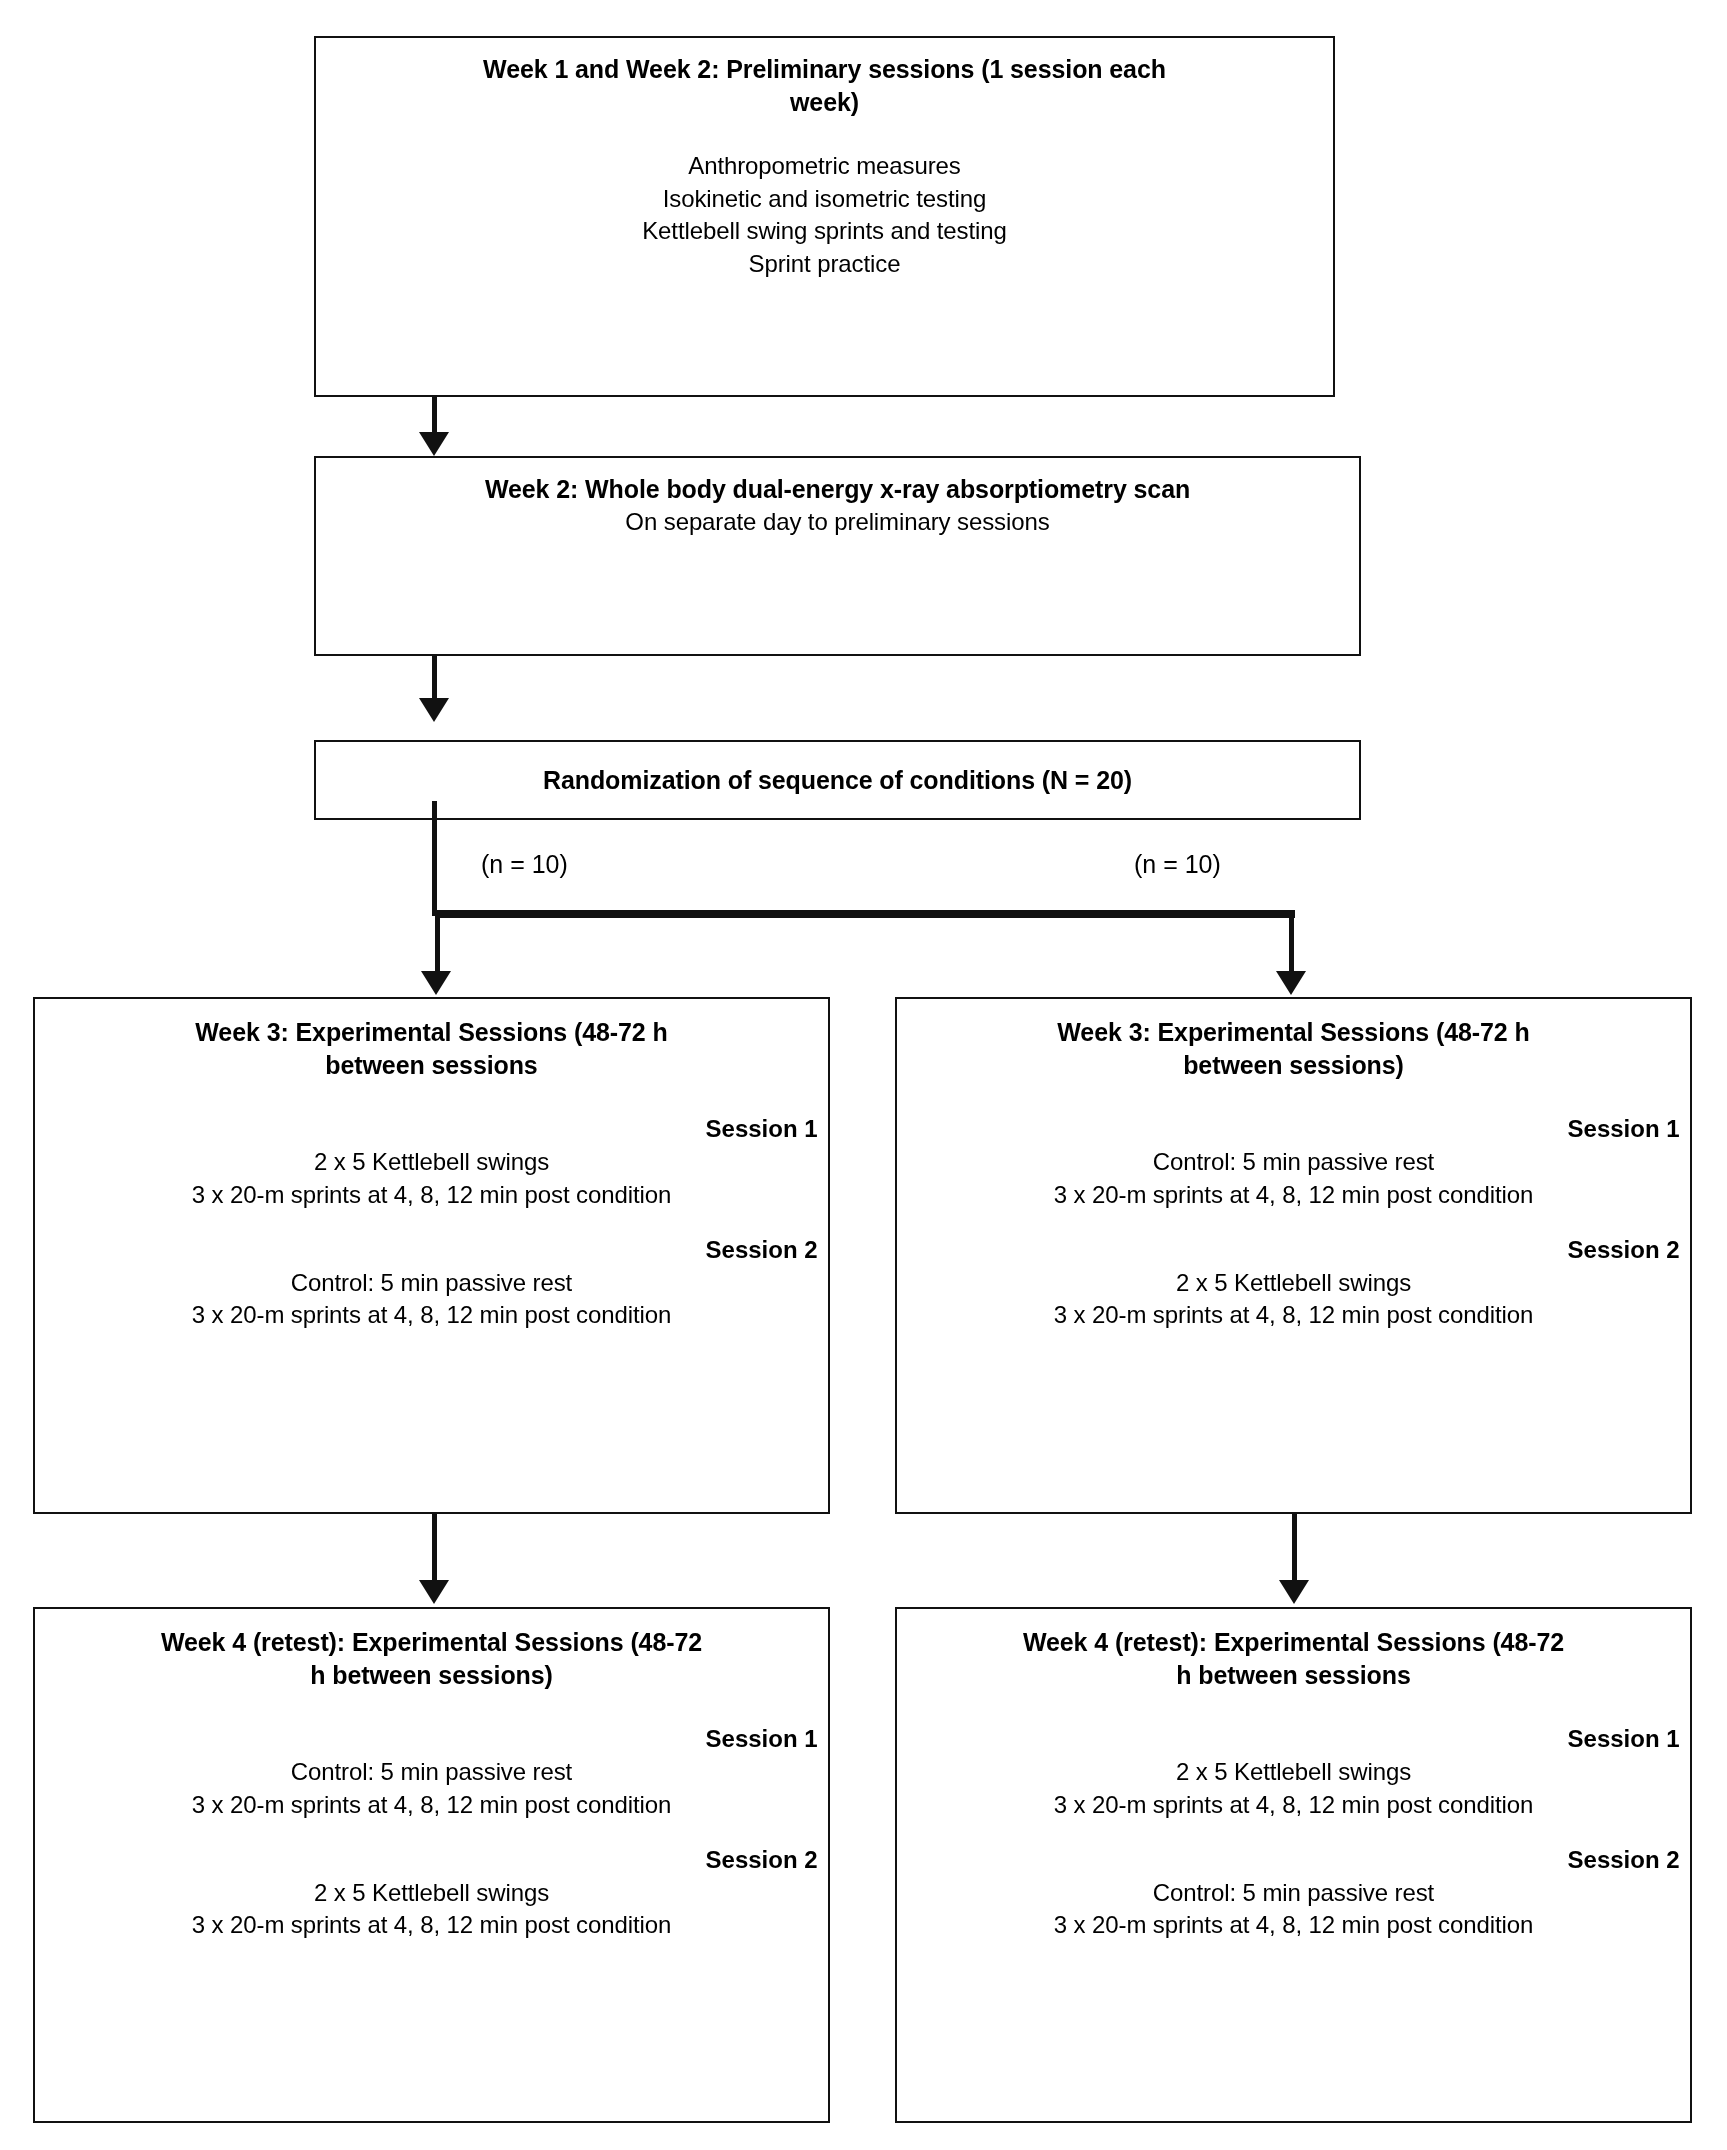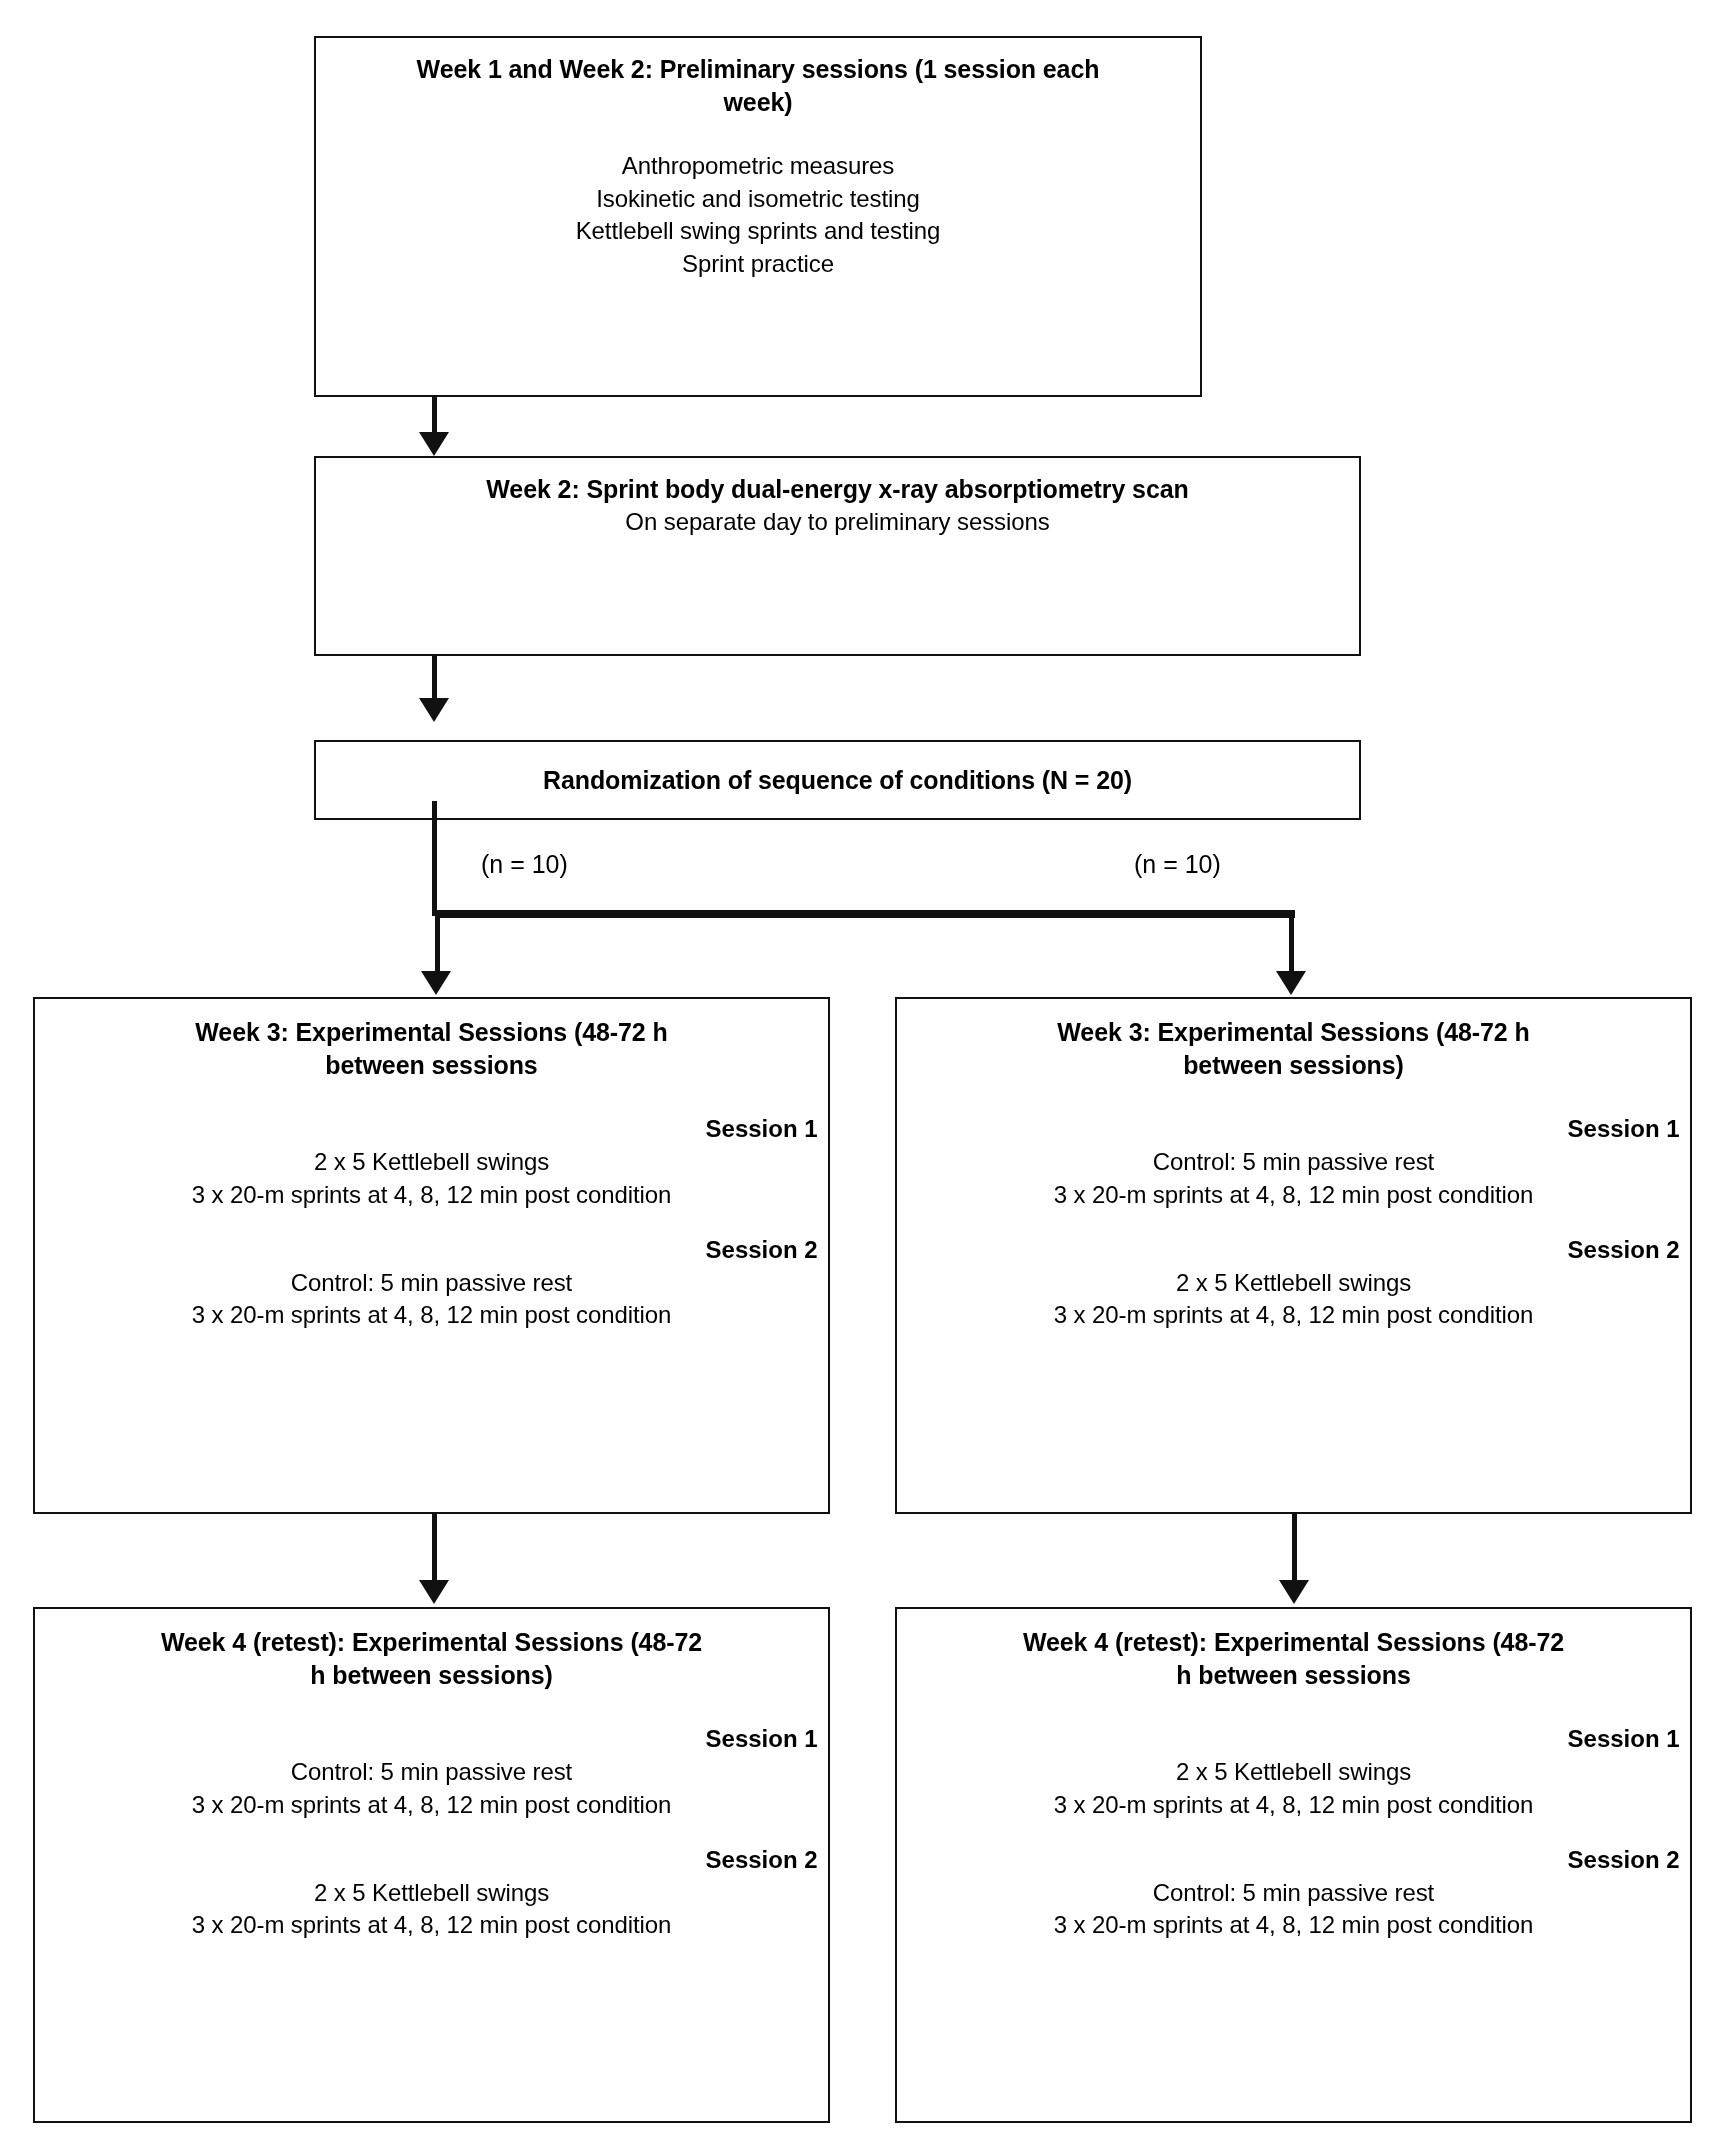--- a/index.html
+++ b/index.html
@@ -22,38 +22,38 @@
   .arrowhead{position:absolute;width:0;height:0;
              border-left:15.5px solid transparent;border-right:15.5px solid transparent;
              border-top:24px solid #111;}
   .nlabel{position:absolute;font-size:25px;line-height:1;white-space:nowrap;}
 </style>
 </head>
 <body>
 
 <div id="stage">
 
-  <div class="box" style="left:314px;top:36px;width:888px;height:361px;padding:15px 23px 0 23px;">
+  <div class="box" style="left:314px;top:36px;width:1021px;height:361px;padding:15px 23px 0 23px;">
     <div class="inner">
       <div class="hdr">Week 1 and Week 2: Preliminary sessions (1 session each</div>
       <div class="hdr">week)</div>
       <div class="gap-lg"></div>
       <div class="txt">Anthropometric measures</div>
       <div class="txt">Isokinetic and isometric testing</div>
       <div class="txt">Kettlebell  swing sprints and testing</div>
       <div class="txt">Sprint practice</div>
     </div>
   </div>
 
   <div class="vline" style="left:432px;top:397px;height:36px;"></div>
   <div class="arrowhead" style="left:419px;top:432px;"></div>
 
   <div class="box" style="left:314px;top:456px;width:1047px;height:200px;padding:15px 23px 0 23px;">
     <div class="inner">
-      <div class="hdr">Week 2: Sprint body dual-energy x-ray absorptiometry scan</div>
+      <div class="hdr">Week 2: Whole body dual-energy x-ray absorptiometry scan</div>
       <div class="txt">On separate day to preliminary sessions</div>
     </div>
   </div>
 
   <div class="vline" style="left:432px;top:656px;height:43px;"></div>
   <div class="arrowhead" style="left:419px;top:698px;"></div>
 
   <div class="box" style="left:314px;top:721px;width:1047px;height:80px;padding:0 23px;justify-content:center;margin-top:19px;">
     <div class="inner">
       <div class="hdr">Randomization of sequence of conditions (N = 20)</div>

